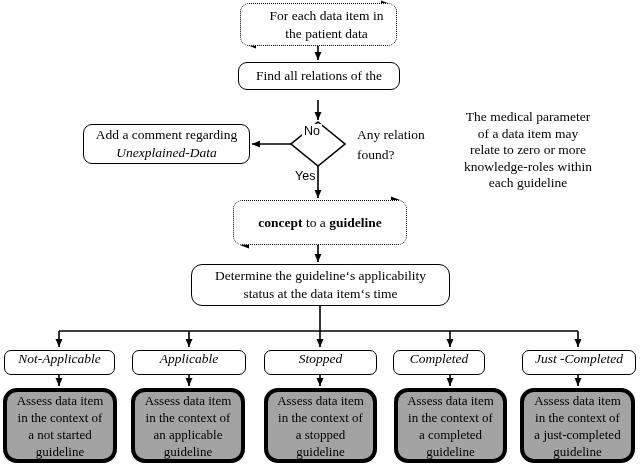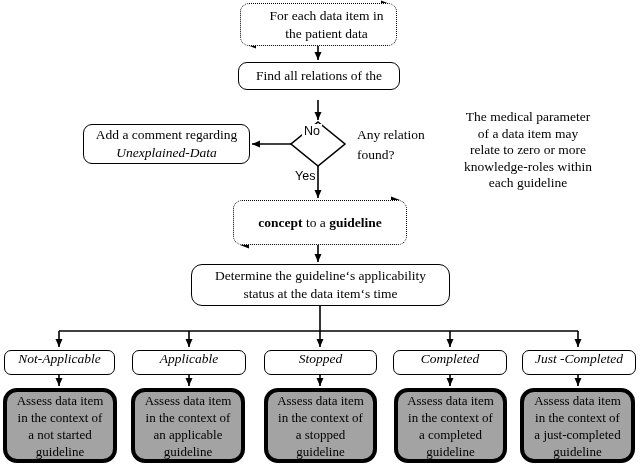--- a/index.html
+++ b/index.html
@@ -157,21 +157,21 @@
 
   <div class="status" style="left:4px;   width:111px;">
       <span>Not-Applicable</span>
     </div>
   <div class="status" style="left:132px; width:114px;">
       <span>Applicable</span>
     </div>
   <div class="status" style="left:264px; width:113px;">
       <span>Stopped</span>
     </div>
-  <div class="status" style="left:393px; width:114px;">
+  <div class="status" style="left:393px; width:92px;">
       <span>Completed</span>
     </div>
   <div class="status" style="left:522px; width:114px;">
       <span>Just -Completed</span>
     </div>
 
   <div class="assess" style="left:3px; width:114px;">
     <div>Assess data item</div>
     <div>in the context of</div>
     <div>a not started</div>

